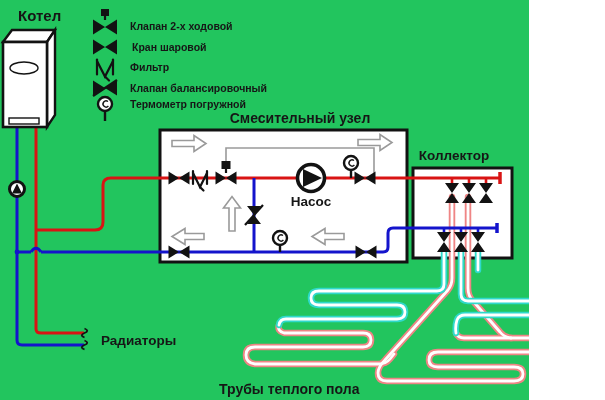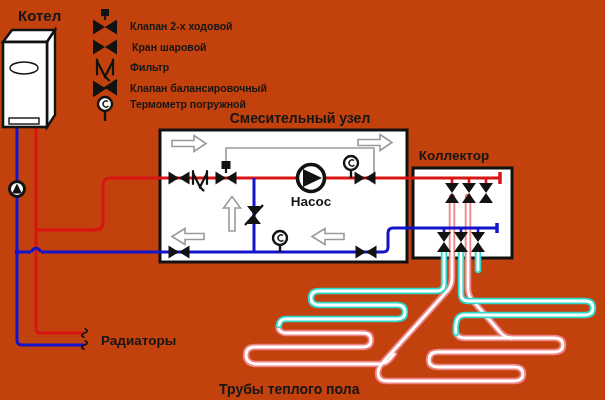--- a/index.html
+++ b/index.html
@@ -1,16 +1,16 @@
 <!DOCTYPE html>
 <html style="--supply: #d91414; --return_pipe: #1414cc; --floor_supply: #ef8585; --floor_return: #2fd9cb; --bypass: #9a9a9a; --outline: #121212;"><head>
 <meta charset="utf-8">
 <style>
   html,body{margin:0;padding:0;background:#ffffff;}
-  .stage{position:relative;width:605px;height:400px;background:#c2410c;overflow:hidden;
+  .stage{position:relative;width:529px;height:400px;background:#22c55e;overflow:hidden;
          font-family:"Liberation Sans", sans-serif;}
   svg text{font-family:"Liberation Sans", sans-serif;font-weight:bold;fill:#161616;}
   .t15{font-size:15px;} .t14{font-size:14px;} .t13{font-size:13.5px;} .t10{font-size:10.5px;font-weight:bold;}
 </style>
 </head>
 <body>
 
 <div class="stage">
 <svg width="605" height="400" viewBox="0 0 605 400">
 

